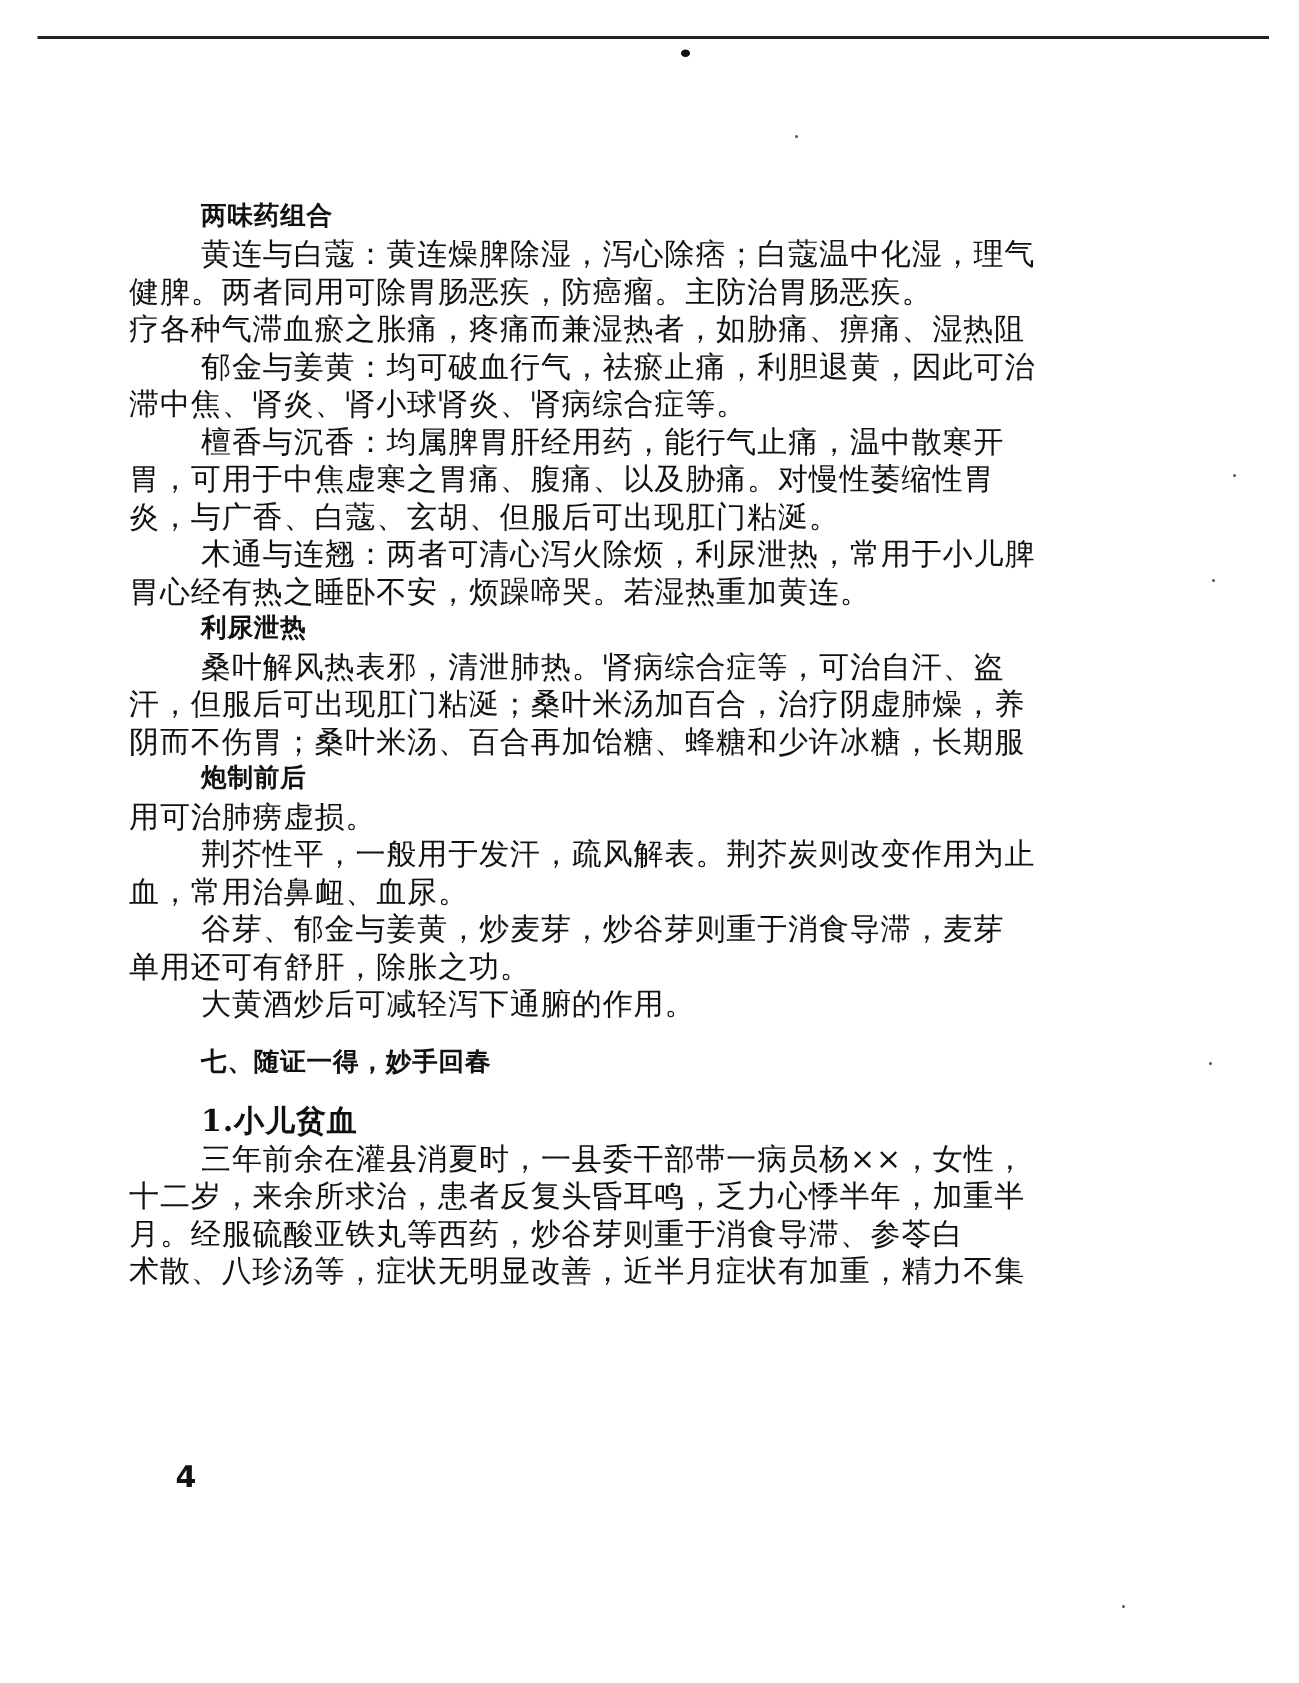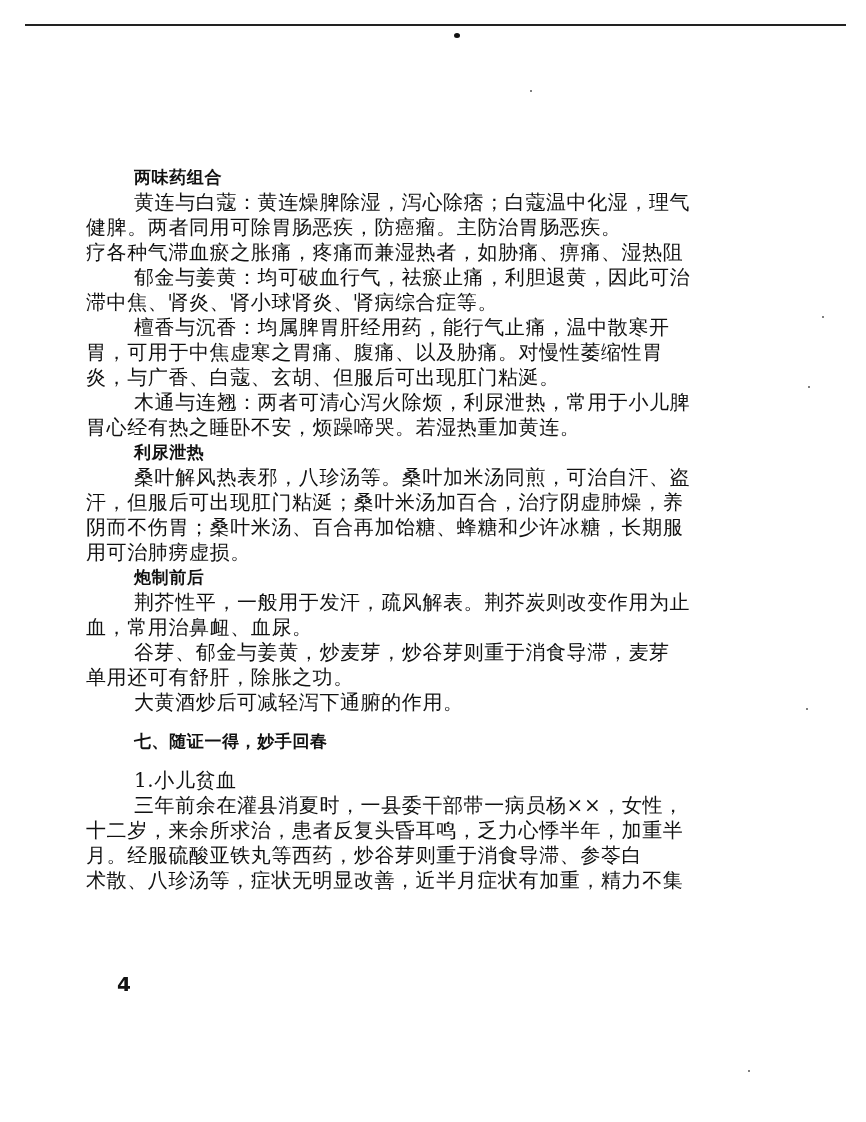--- a/index.html
+++ b/index.html
@@ -1,20 +1,20 @@
 <!DOCTYPE html>
 <html><head>
   <meta charset="utf-8">
   <style>
     html, body { margin: 0; padding: 0; background: #ffffff; }
     body { width: 866px; height: 1122px; position: relative; overflow: hidden;
            font-family: "DejaVu Serif", "Liberation Serif", serif; color: #111; }
     .top-rule { position: absolute; left: 25px; top: 24px; width: 821px; height: 2px; background: #222; }
     .scan-dot { position: absolute; left: 454px; top: 33px; width: 6px; height: 5px; border-radius: 50%; background: #111; }
-    .page { position: absolute; left: 86px; top: 165px; width: 650px; }
+    .page { position: absolute; left: 86px; top: 132px; width: 650px; }
     .line { font-size: 20px; line-height: 25px; height: 25px; white-space: nowrap; letter-spacing: 0.6px; }
     .indent { padding-left: 48px; }
     .heading { font-weight: bold; font-family: "DejaVu Sans", "Liberation Sans", sans-serif; font-size: 17px; }
     .gap-md { height: 14px; }
     .page-number { position: absolute; left: 117px; top: 972px; font-weight: bold; font-size: 20px;
                    font-family: "DejaVu Sans", "Liberation Sans", sans-serif; }
     .speck { position: absolute; width: 2px; height: 2px; background: #555; border-radius: 50%; }
   </style>
 </head>
 <body>
@@ -30,37 +30,37 @@
   <div class="line">疗各种气滞血瘀之胀痛，疼痛而兼湿热者，如胁痛、痹痛、湿热阻</div>
   <div class="line indent">郁金与姜黄：均可破血行气，祛瘀止痛，利胆退黄，因此可治</div>
   <div class="line">滞中焦、肾炎、肾小球肾炎、肾病综合症等。</div>
   <div class="line indent">檀香与沉香：均属脾胃肝经用药，能行气止痛，温中散寒开</div>
   <div class="line">胃，可用于中焦虚寒之胃痛、腹痛、以及胁痛。对慢性萎缩性胃</div>
   <div class="line">炎，与广香、白蔻、玄胡、但服后可出现肛门粘涎。</div>
   <div class="line indent">木通与连翘：两者可清心泻火除烦，利尿泄热，常用于小儿脾</div>
   <div class="line">胃心经有热之睡卧不安，烦躁啼哭。若湿热重加黄连。</div>
 
   <div class="line indent heading">利尿泄热</div>
-  <div class="line indent">桑叶解风热表邪，八珍汤等。桑叶加米汤同煎，可治自汗、盗</div>
+  <div class="line indent">桑叶解风热表邪，清泄肺热。肾病综合症等，可治自汗、盗</div>
   <div class="line">汗，但服后可出现肛门粘涎；桑叶米汤加百合，治疗阴虚肺燥，养</div>
   <div class="line">阴而不伤胃；桑叶米汤、百合再加饴糖、蜂糖和少许冰糖，长期服</div>
+  <div class="line indent heading">炮制前后</div>
+
   <div class="line">用可治肺痨虚损。</div>
-
-  <div class="line indent heading">炮制前后</div>
   <div class="line indent">荆芥性平，一般用于发汗，疏风解表。荆芥炭则改变作用为止</div>
   <div class="line">血，常用治鼻衄、血尿。</div>
   <div class="line indent">谷芽、郁金与姜黄，炒麦芽，炒谷芽则重于消食导滞，麦芽</div>
   <div class="line">单用还可有舒肝，除胀之功。</div>
   <div class="line indent">大黄酒炒后可减轻泻下通腑的作用。</div>
 
   <div class="gap-md"></div>
 
   <div class="line indent heading">七、随证一得，妙手回春</div>
   <div class="gap-md"></div>
-  <div class="line indent" style="font-weight:normal;">1.小儿贫血</div>
+  <div class="line indent" style="font-weight:bold;">1.小儿贫血</div>
   <div class="line indent">三年前余在灌县消夏时，一县委干部带一病员杨××，女性，</div>
   <div class="line">十二岁，来余所求治，患者反复头昏耳鸣，乏力心悸半年，加重半</div>
   <div class="line">月。经服硫酸亚铁丸等西药，炒谷芽则重于消食导滞、参苓白</div>
   <div class="line">术散、八珍汤等，症状无明显改善，近半月症状有加重，精力不集</div>
 </div>
 
 <div class="page-number">4</div>
 
 <div class="speck" style="left:822px;top:316px;"></div>
 <div class="speck" style="left:808px;top:386px;"></div>

